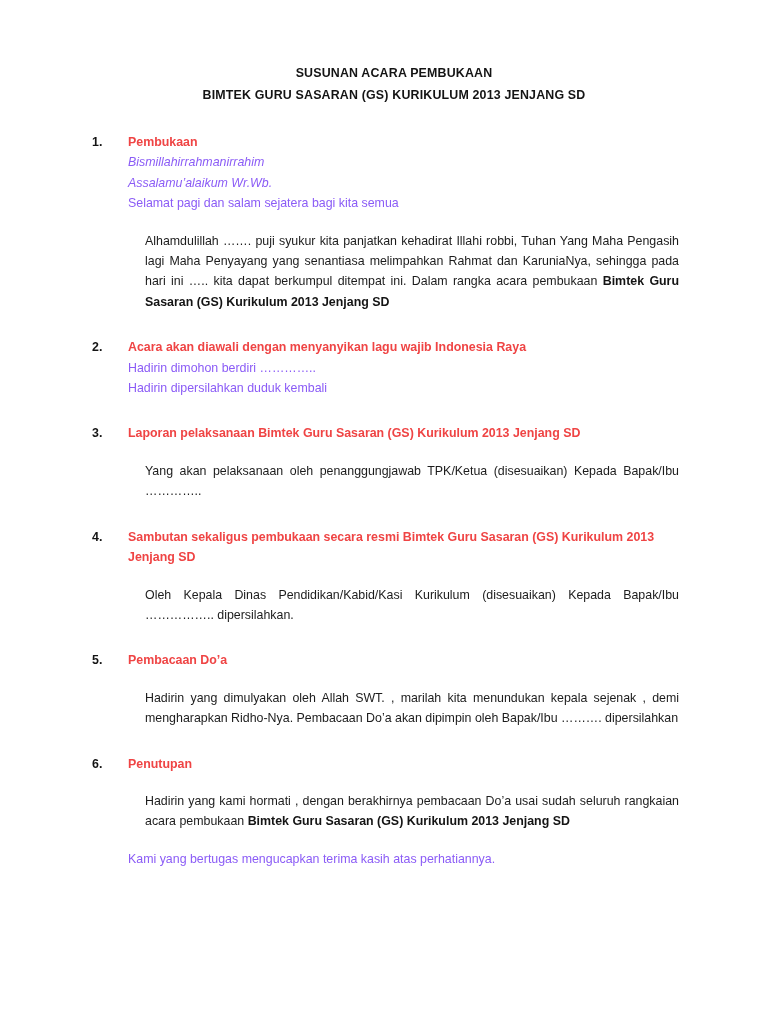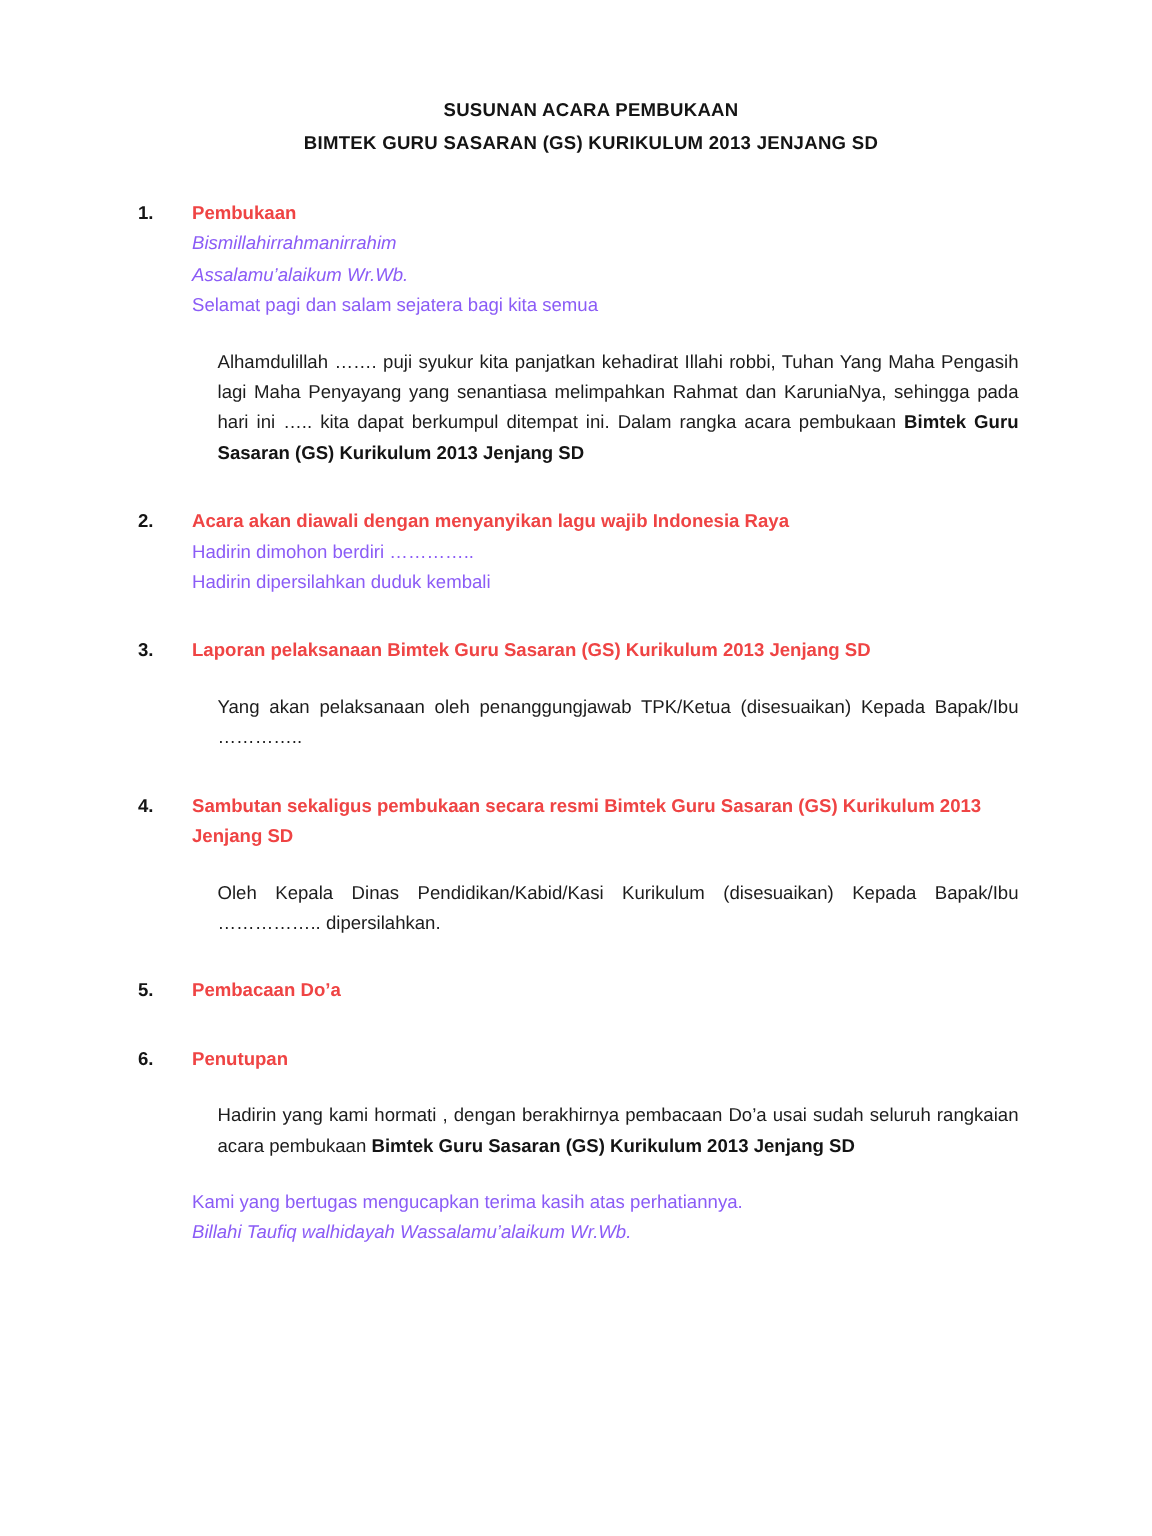--- a/index.html
+++ b/index.html
@@ -130,24 +130,24 @@
 
     <li class="agenda-item">
       <span class="item-number">4.</span>
       <div class="item-heading">Sambutan sekaligus pembukaan secara resmi Bimtek Guru Sasaran (GS) Kurikulum 2013 Jenjang SD</div>
       <p class="para">Oleh Kepala Dinas Pendidikan/Kabid/Kasi Kurikulum (disesuaikan) Kepada Bapak/Ibu …………….. dipersilahkan.</p>
     </li>
 
     <li class="agenda-item">
       <span class="item-number">5.</span>
       <div class="item-heading">Pembacaan Do’a</div>
+      <p class="para">Hadirin yang dimulyakan oleh Allah SWT. , marilah kita menundukan kepala sejenak , demi mengharapkan Ridho-Nya. Pembacaan Do’a akan dipimpin oleh Bapak/Ibu ………. dipersilahkan</p>
     </li>
 
     <li class="agenda-item">
       <span class="item-number">6.</span>
       <div class="item-heading">Penutupan</div>
       <p class="para"><span>Hadirin yang kami hormati , dengan berakhirnya pembacaan Do’a usai sudah seluruh rangkaian acara pembukaan </span><span class="b">Bimtek Guru Sasaran (GS) Kurikulum 2013 Jenjang SD</span></p>
       <div class="line">Kami yang bertugas mengucapkan terima kasih atas perhatiannya.</div>
-      <div class="line italic">Billahi Taufiq walhidayah Wassalamu’alaikum Wr.Wb.</div>
     </li>
 
   </ol>
 </div>
 
 </body></html>

